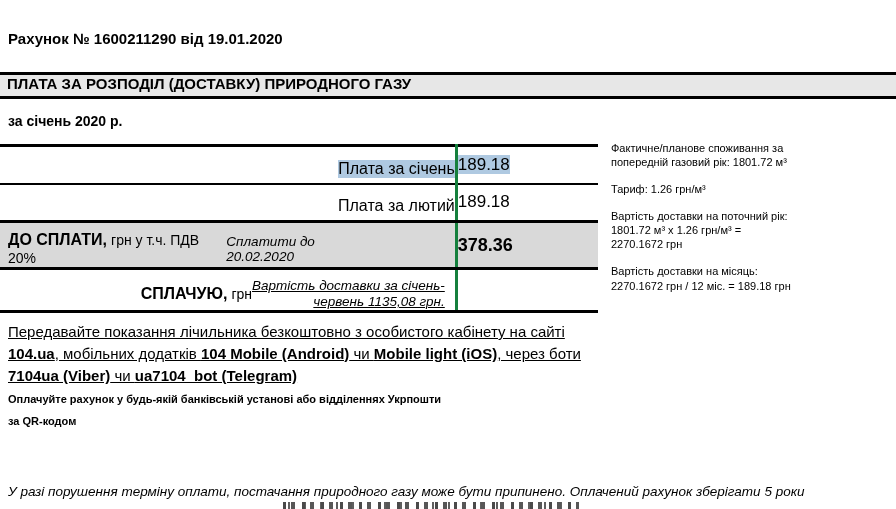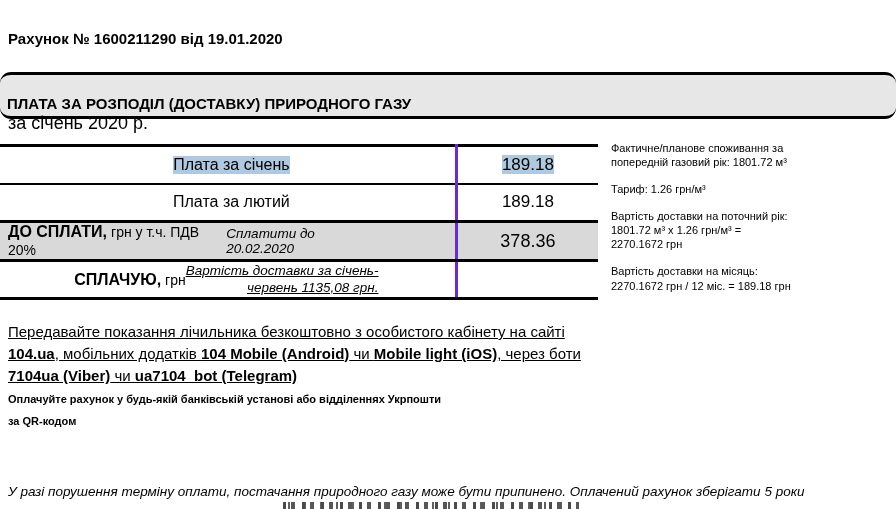--- a/index.html
+++ b/index.html
@@ -16,51 +16,51 @@
     position:relative;overflow:hidden;
   }
   .doc-title{
     position:absolute;left:8px;top:30px;
     font-size:15px;font-weight:bold;white-space:nowrap;
   }
   .header-bar{
     position:absolute;left:0;right:0;top:72px;
     background:var(--header-bar-bg);
     border-top:3px solid #000;border-bottom:3px solid #000;
-    padding:20px 8px 4px 7px;
-    font-size:15px;font-weight:bold;white-space:nowrap;border-radius:11px;
+    padding:0 8px 4px 7px;
+    font-size:15px;font-weight:bold;white-space:nowrap;
   }
   .period{
     position:absolute;left:8px;top:113px;
-    font-size:18px;font-weight:normal;white-space:nowrap;text-align:center;
+    font-size:14px;font-weight:bold;white-space:nowrap;text-align:center;
   }
   table.bill-table{
     position:absolute;left:0;top:144px;width:598px;
     border-collapse:collapse;border-top:3px solid #000;
     table-layout:fixed;
   }
   table.bill-table td{height:38px;vertical-align:middle;padding:0;}
   td.desc{width:454px;}
   td.amount{
-    width:141px;border-left:3px solid #6d28d9;
-    text-align:center;padding-right:9px;
+    width:141px;border-left:3px solid #15803d;
+    text-align:left;padding-right:9px;
     font-size:17px;white-space:nowrap;
   }
   tr.r1 td{border-bottom:2px solid #000;}
   tr.r2 td{border-bottom:3px solid #000;}
   tr.r3 td{border-bottom:3px solid #000;background:var(--total-row-bg);}
   tr.r4 td{border-bottom:3px solid #000;}
-  .desc-flex{display:flex;align-items:center;justify-content:center;padding-left:8px;}
+  .desc-flex{display:flex;align-items:center;justify-content:flex-end;padding-left:8px;margin-top:8px;}
   .lbl-main{font-size:16px;}
   .lbl-bold{font-size:16px;font-weight:bold;}
   .lbl-small{font-size:14px;margin-left:4px;}
   .note{font-size:13.5px;font-style:italic;white-space:pre-line;}
   .note-payby{margin-right:72px;}
   .note-cost{margin-right:10px;text-align:right;line-height:1.2;text-decoration:underline;}
-  .amt-bold{font-weight:normal;font-size:18px;}
+  .amt-bold{font-weight:bold;font-size:18px;}
   .hl{background:var(--selection-highlight);}
   .calc-notes{
     position:absolute;left:611px;top:141px;width:280px;
     display:flex;flex-direction:column;gap:13px;
     font-size:11px;line-height:1.28;
   }
   .calc-notes p{margin:0;white-space:pre-line;}
   .para-meter{
     position:absolute;left:8px;top:321px;width:640px;
     font-size:15px;line-height:22px;margin:0;white-space:pre-line;text-decoration:underline;

